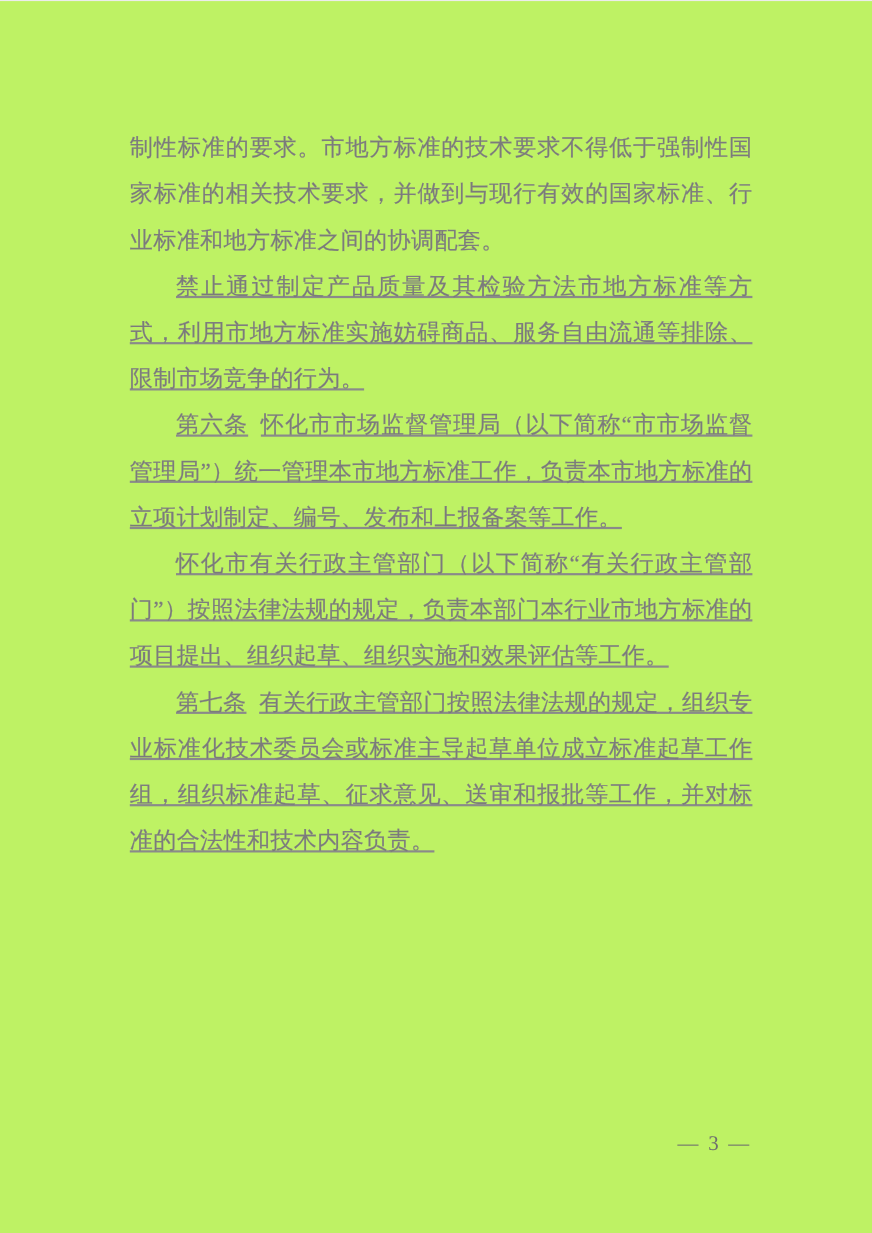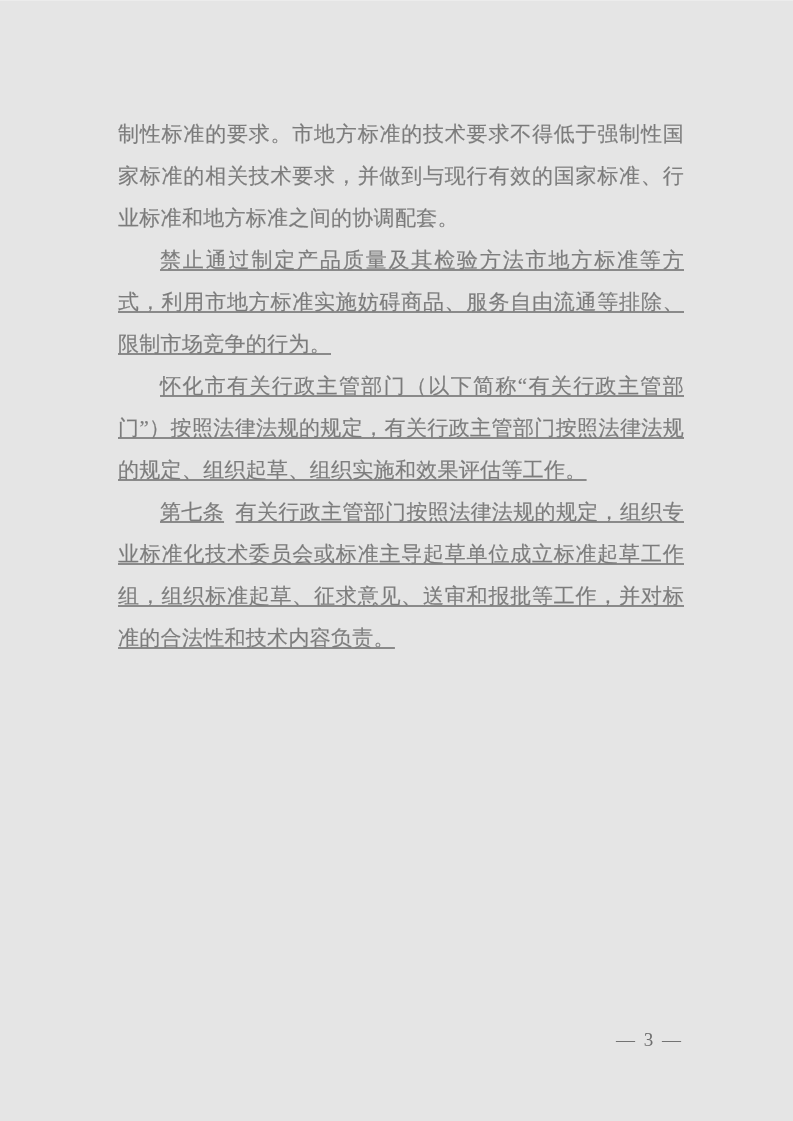--- a/index.html
+++ b/index.html
@@ -4,21 +4,21 @@
 <style>
   html, body {
     margin: 0;
     padding: 0;
     background: #ffffff;
   }
   .page {
     position: relative;
     width: 793px;
     height: 1121px;
-    background: #e5e5e5;
+    background: #bef264;
     overflow: hidden;
     font-family: "Liberation Serif", "DejaVu Serif", serif;
     border-top: 1px solid #ececec;
     box-sizing: border-box;
   }
   .doc-body {
     position: absolute;
     left: 118px;
     top: 112px;
     width: 566px;
@@ -52,17 +52,18 @@
     white-space: pre;
   }
 </style>
 </head>
 <body>
 
 <div class="page">
   <div class="doc-body">
       <p>制性标准的要求。市地方标准的技术要求不得低于强制性国家标准的相关技术要求，并做到与现行有效的国家标准、行业标准和地方标准之间的协调配套。</p>
       <p class="indent">禁止通过制定产品质量及其检验方法市地方标准等方式，利用市地方标准实施妨碍商品、服务自由流通等排除、限制市场竞争的行为。</p>
-      <p class="indent">怀化市有关行政主管部门（以下简称“有关行政主管部门”）按照法律法规的规定，有关行政主管部门按照法律法规的规定、组织起草、组织实施和效果评估等工作。</p>
+      <p class="indent"><span class="lead">第六条</span>怀化市市场监督管理局（以下简称“市市场监督管理局”）统一管理本市地方标准工作，负责本市地方标准的立项计划制定、编号、发布和上报备案等工作。</p>
+      <p class="indent">怀化市有关行政主管部门（以下简称“有关行政主管部门”）按照法律法规的规定，负责本部门本行业市地方标准的项目提出、组织起草、组织实施和效果评估等工作。</p>
       <p class="indent"><span class="lead">第七条</span>有关行政主管部门按照法律法规的规定，组织专业标准化技术委员会或标准主导起草单位成立标准起草工作组，组织标准起草、征求意见、送审和报批等工作，并对标准的合法性和技术内容负责。</p>
     </div>
   <div class="page-number">— 3 —</div>
 </div>
 
 </body></html>

